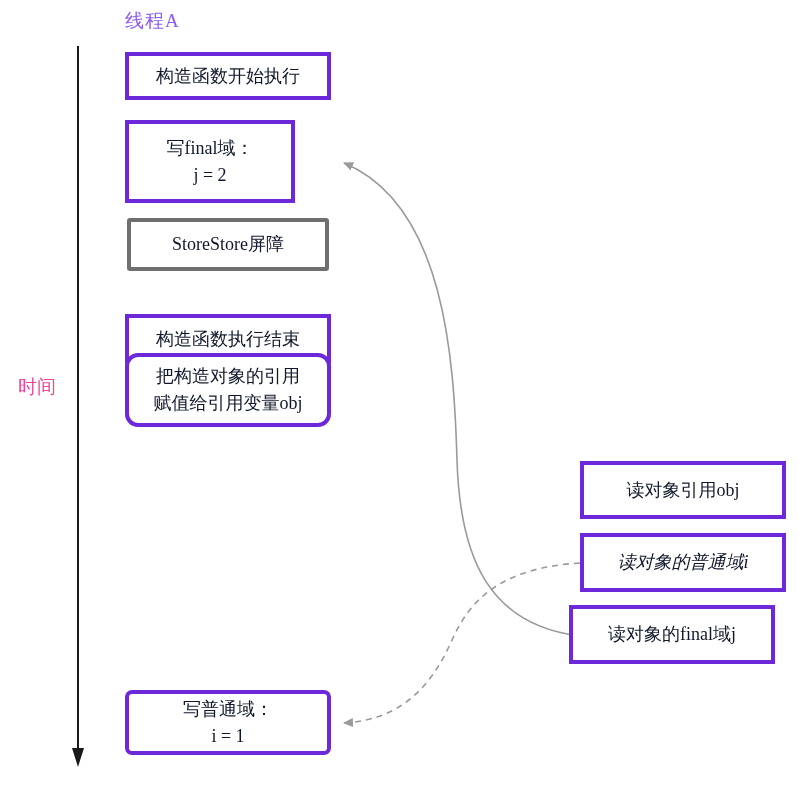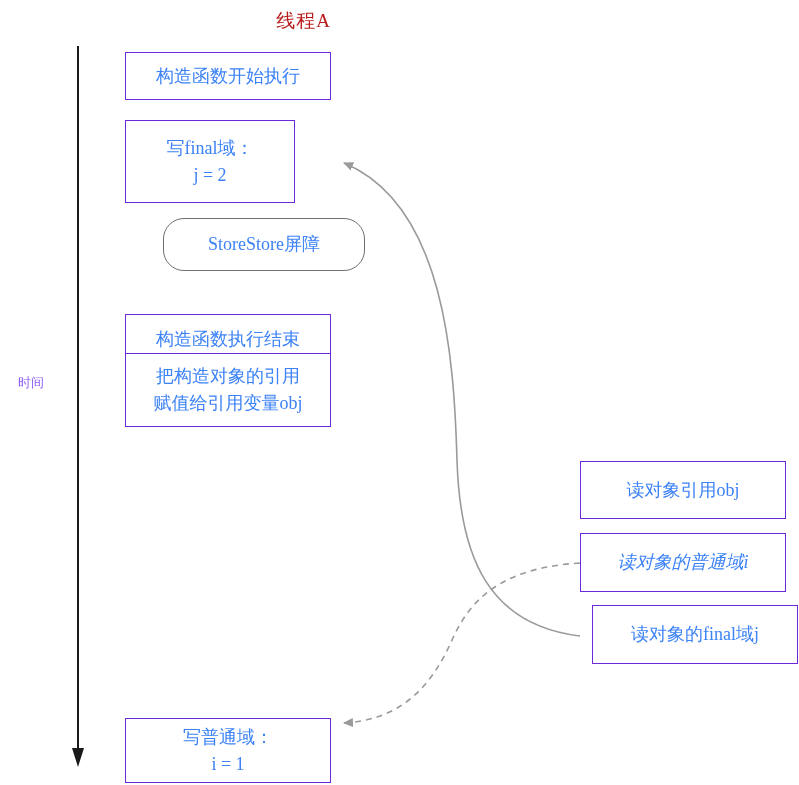--- a/index.html
+++ b/index.html
@@ -11,47 +11,46 @@
   .canvas {
     position: relative;
     width: 799px;
     height: 785px;
     background: #ffffff;
     overflow: hidden;
   }
   .thread-label {
     position: absolute;
     width: 206px;
-    text-align: right;
+    text-align: left;
     font-size: 19px;
     letter-spacing: 1px;
-    color: #b91c1c;
+    color: #8b5cf6;
   }
   .time-label {
     position: absolute;
-    font-size: 13px;
-    color: #8b5cf6;
+    font-size: 19px;
+    color: #ec4899;
   }
   .box {
     position: absolute;
-    border: 1px solid #6d28d9;
+    border: 4px solid #6d28d9;
     background: #ffffff;
     display: flex;
     align-items: center;
     justify-content: center;
     text-align: center;
     font-size: 18px;
     line-height: 27px;
     white-space: pre-line;
-    color: #3b82f6;
+    color: #0f172a;
   }
   .box.rounded {
-    border-radius: 21px;
+    border-radius: 3px;
     border-color: #6f6f6f;
-    margin-left: 36px;
   }
   svg.overlay {
     position: absolute;
     left: 0;
     top: 0;
     pointer-events: none;
   }
 </style>
 </head>
 <body>
@@ -81,25 +80,25 @@
 
   <div class="box" style="left:125px; top:52px;  width:206px; height:48px;">构造函数开始执行</div>
 
   <div class="box" style="left:125px; top:120px; width:170px; height:83px;">写final域：
 j = 2</div>
 
   <div class="box rounded" style="left:127px; top:218px; width:202px; height:53px;">StoreStore屏障</div>
 
   <div class="box" style="left:125px; top:286px; width:206px; height:50px;margin-top:28px;">构造函数执行结束</div>
 
-  <div class="box" style="left:125px; top:353px; width:206px; height:74px;">把构造对象的引用
+  <div class="box" style="left:125px; top:353px; width:206px; height:74px;border-radius:13px;">把构造对象的引用
 赋值给引用变量obj</div>
 
-  <div class="box" style="left:125px; top:718px; width:206px; height:65px;">写普通域：
+  <div class="box" style="left:125px; top:690px; width:206px; height:65px;border-radius:7px;">写普通域：
 i = 1</div>
 
   <div class="box" style="left:580px; top:461px; width:206px; height:58px;">读对象引用obj</div>
 
   <div class="box" style="left:580px; top:533px; width:206px; height:59px;font-style:italic;">读对象的普通域i</div>
 
-  <div class="box" style="left:592px; top:605px; width:206px; height:59px;">读对象的final域j</div>
+  <div class="box" style="left:569px; top:605px; width:206px; height:59px;">读对象的final域j</div>
 
 </div>
 
 </body></html>

